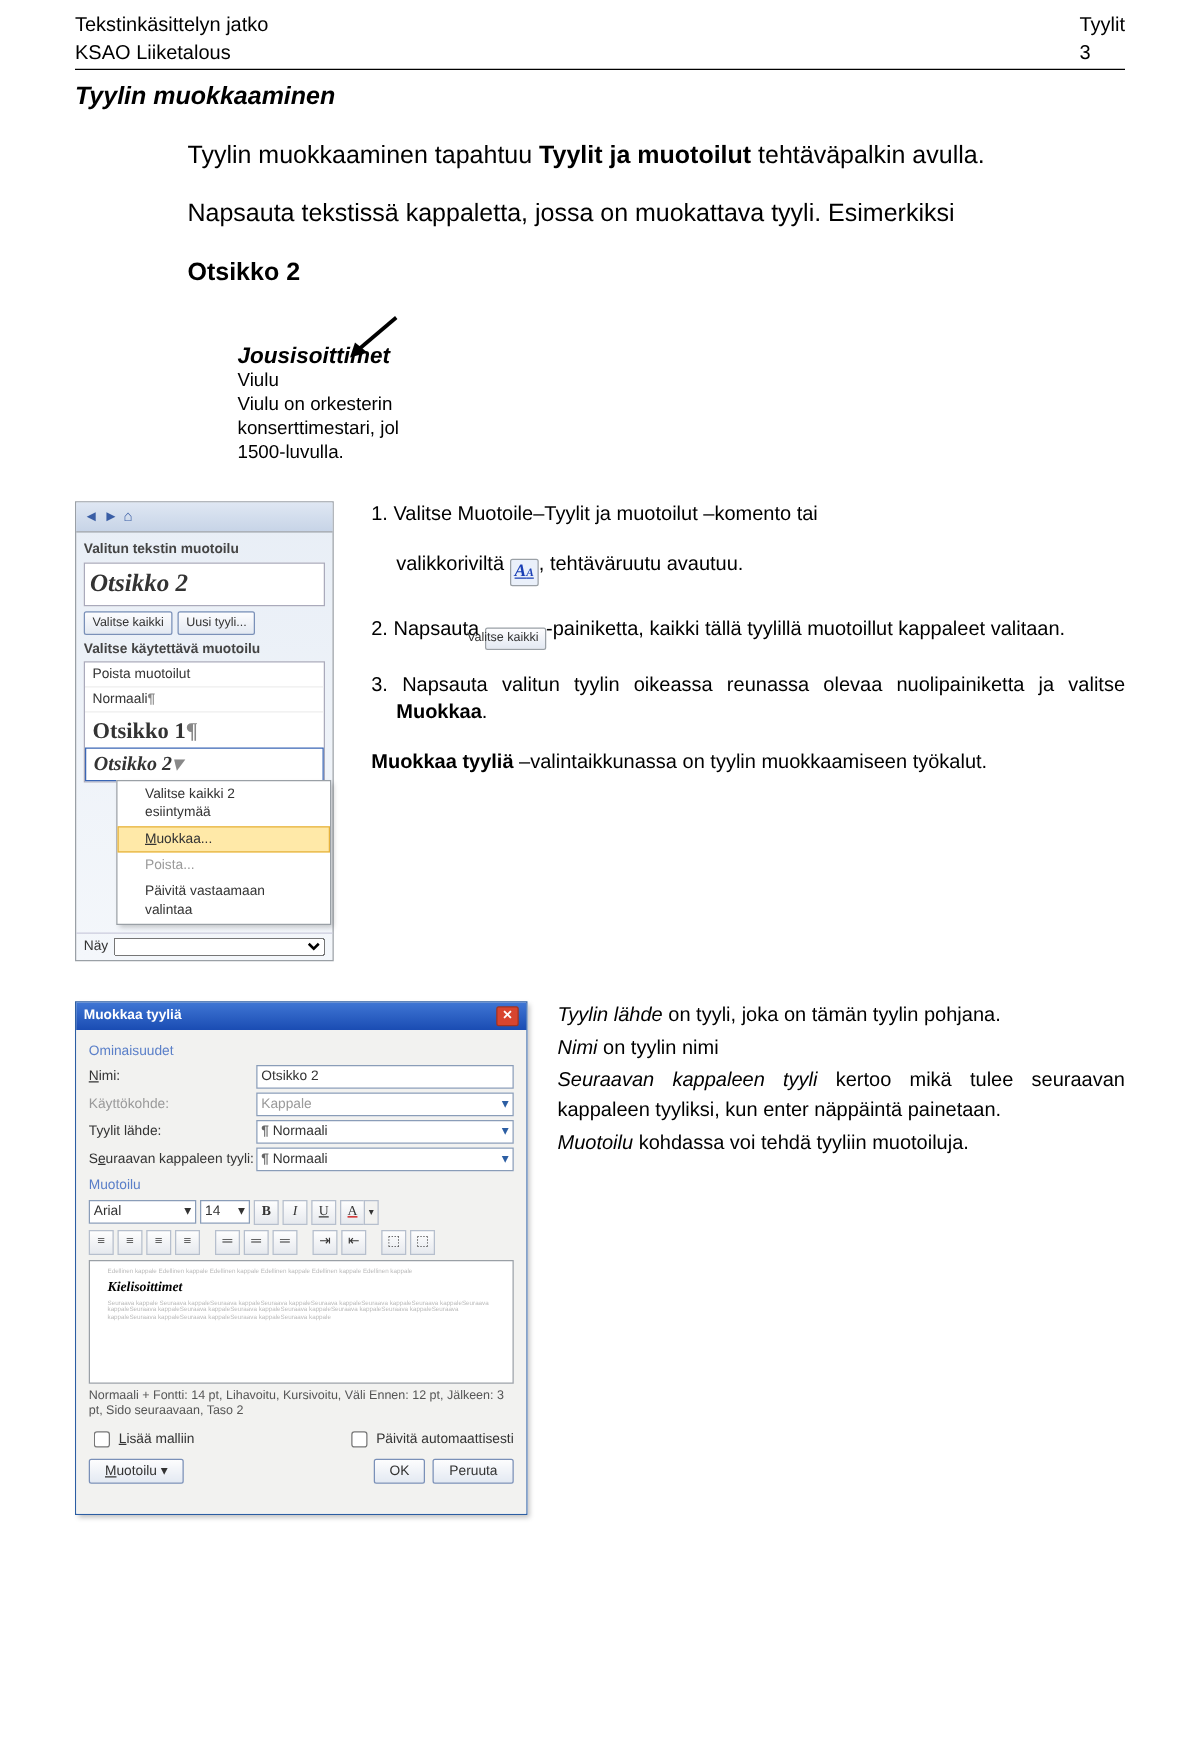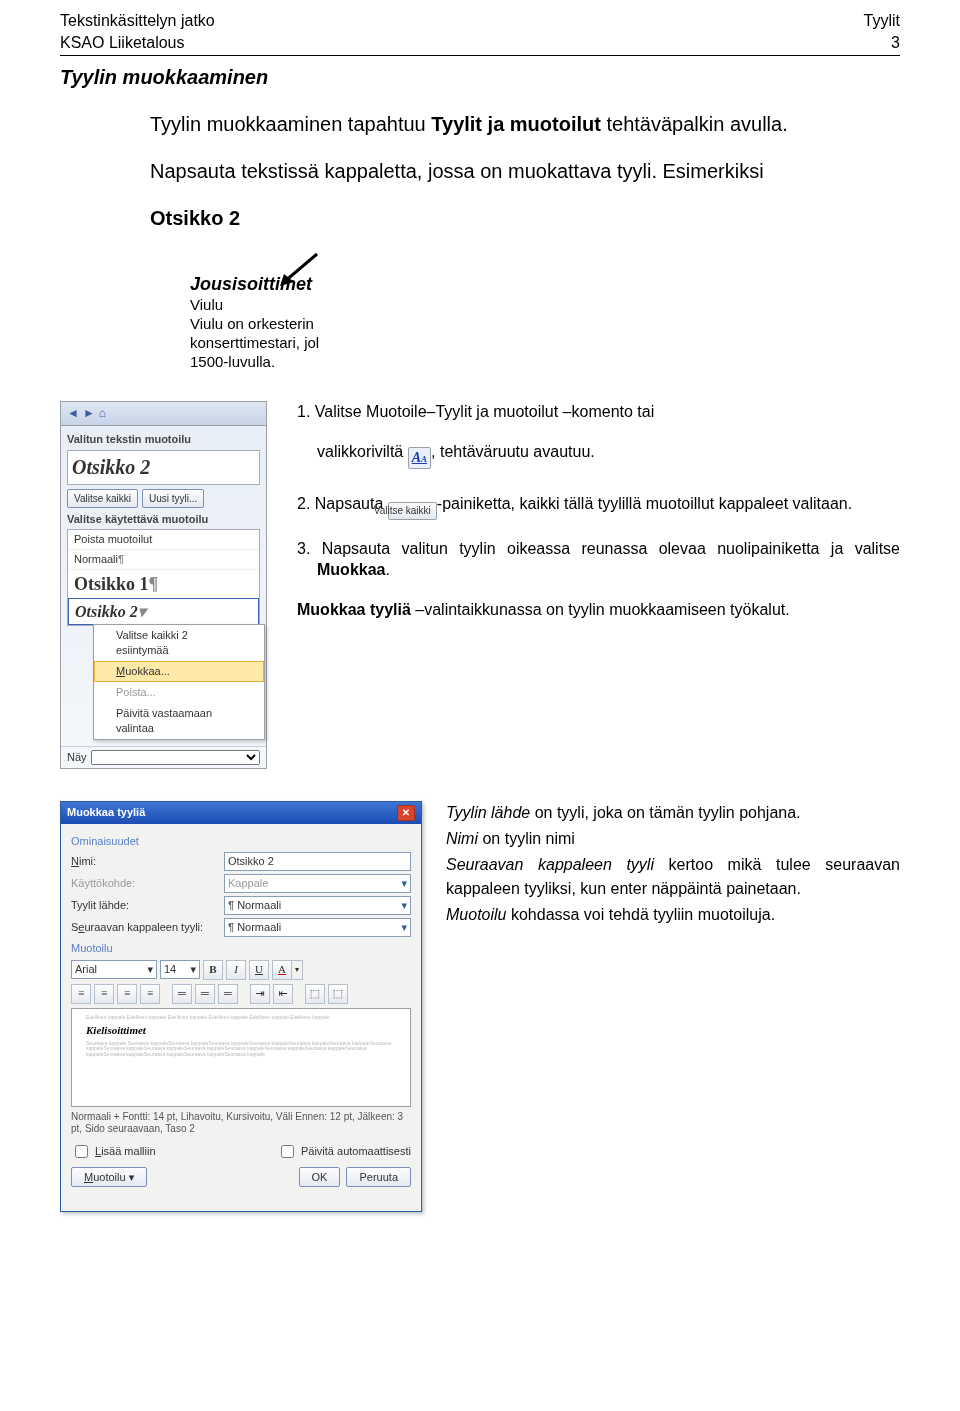--- a/index.html
+++ b/index.html
@@ -1,18 +1,18 @@
 <!DOCTYPE html>
 <html><head>
 <meta charset="utf-8">
 <style>
 html,body{margin:0;padding:0;font-family:Arial,Helvetica,sans-serif;color:#000;background:#fff}
 .page{width:960px;margin:0 auto;padding:10px 60px 20px;box-sizing:border-box;font-size:16px;line-height:1.35}
 .hdr{display:flex;justify-content:space-between;font-size:16px}
-.hdr-right{text-align:right}
+.hdr-right{text-align:left}
 hr.rule{border:none;border-top:1px solid #000;margin:2px 0 6px}
 .section-title{font-style:italic;font-weight:bold;font-size:20px;margin:8px 0 12px 0}
 .indent-para{margin-left:90px;margin-right:30px;text-align:justify;font-size:20px}
 .indent-para b{font-weight:bold}
 .doc-sample{margin-left:130px;margin-top:40px;margin-bottom:30px;width:220px;position:relative}
 .doc-sample .arrow{position:absolute;top:-24px;left:82px}
 .ds-h2{font-family:Verdana,sans-serif;font-weight:bold;font-style:italic;font-size:18px;margin:0}
 .ds-body{font-family:Verdana,sans-serif;font-size:15px;line-height:1.25}
 .row2{display:flex;align-items:flex-start;gap:20px;margin-top:10px}
 .taskpane{width:205px;border:1px solid #9aa0a6;background:linear-gradient(#e8eef6,#f4f7fb);font-family:"Segoe UI",Arial,sans-serif;font-size:11px;color:#333}
@@ -40,21 +40,21 @@
 .rhs .num{margin:0 0 18px 0;padding-left:20px;text-indent:-20px}
 .inline-icon{display:inline-block;vertical-align:-5px;border:1px solid #9aa0a6;background:linear-gradient(#fdfdfe,#e3e9f2);font-size:10px;padding:1px 5px;font-family:"Segoe UI",Arial,sans-serif;color:#333;border-radius:2px;line-height:1.4}
 .inline-icon.aa{font-family:"Times New Roman",serif;color:#1a3fb5;font-style:italic;font-weight:bold;font-size:14px;padding:0 3px;background:#eaf0fa;text-decoration:underline}
 .row3{display:flex;align-items:flex-start;gap:24px;margin-top:32px}
 .dlg{width:360px;border:1px solid #2c5ea3;font-family:"Segoe UI",Arial,sans-serif;font-size:11px;color:#333;box-shadow:2px 2px 4px rgba(0,0,0,.25)}
 .dlg-title{background:linear-gradient(#3f76d4,#1a4cb3);color:#fff;font-weight:bold;padding:3px 6px;display:flex;justify-content:space-between;align-items:center}
 .dlg-title .x{background:#d8452f;color:#fff;border:1px solid #a3321f;width:16px;height:14px;font-size:10px;text-align:center;line-height:13px;border-radius:2px}
 .dlg-body{background:#f2f2f0;padding:6px 10px 24px}
 .dlg-grp{color:#5a7fc8;font-size:11px;margin:4px 0}
 .dlg-row{display:flex;align-items:center;margin:3px 0}
-.dlg-row label{width:153px;font-size:11px}
+.dlg-row label{width:134px;font-size:11px}
 .dlg-row label.dis{color:#9a9a9a}
 .dlg-sel{flex:1;border:1px solid #8a9db8;background:#fff;font-size:11px;padding:1px 3px;display:flex;justify-content:space-between;align-items:center}
 .dlg-sel .dd{color:#2c5ea3}
 .pilc{color:#666;margin-right:3px;font-weight:bold}
 .dlg-tool{display:flex;gap:3px;margin:4px 0;align-items:center}
 .ddc{border:1px solid #8a9db8;background:#fff;font-size:11px;padding:1px 3px;display:flex;justify-content:space-between;align-items:center}
 .ddc.font{width:78px}
 .ddc.size{width:32px}
 .tbtn{border:1px solid #b6bfcd;background:linear-gradient(#fefefe,#e6e9ee);width:18px;height:18px;font-size:11px;text-align:center;line-height:17px;font-family:"Times New Roman",serif}
 .tbtn.b{font-weight:bold}

